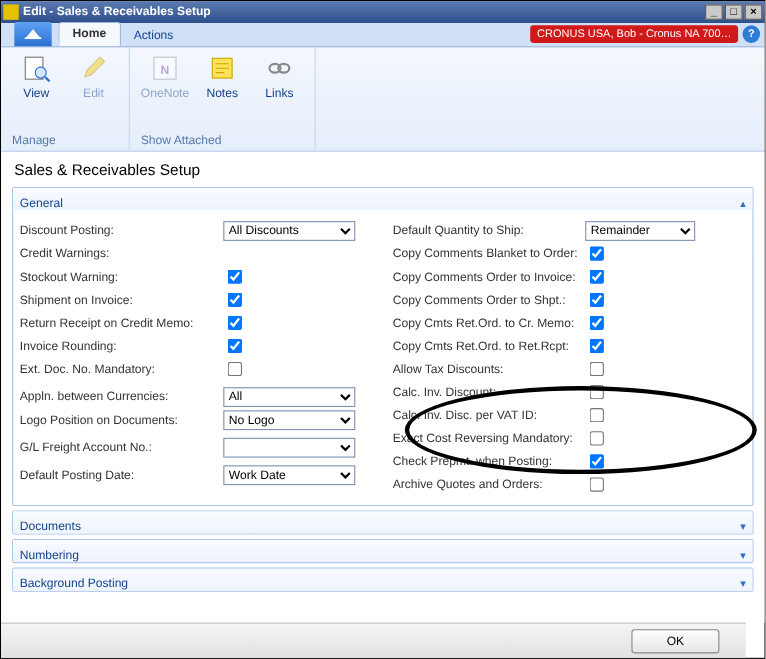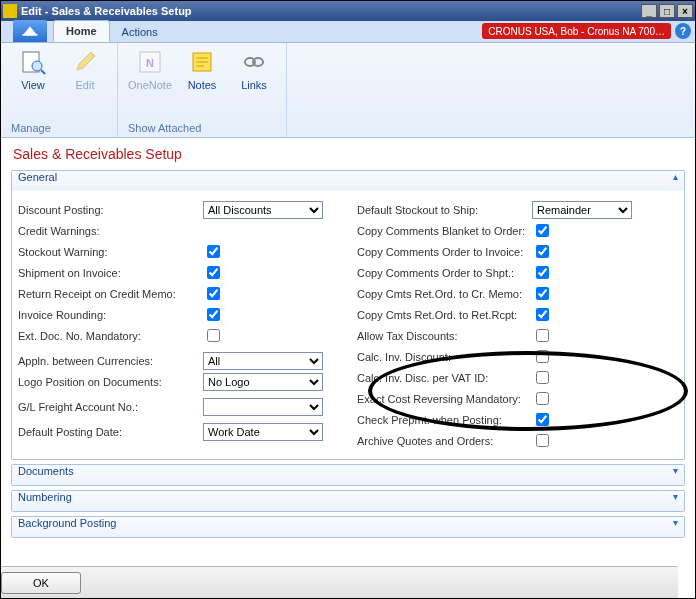--- a/index.html
+++ b/index.html
@@ -22,38 +22,38 @@
   .ribbon { height: 95px; background: linear-gradient(#f3f7fd,#e5eefb); border-bottom: 1px solid #a9c2e6; display: flex; }
   .ribbon-group { display:flex; flex-direction:column; justify-content:space-between; padding:4px 10px 2px 10px; border-right:1px solid #c7d7ee; }
   .ribbon-buttons { display:flex; gap:8px; }
   .ribbon-btn { display:flex; flex-direction:column; align-items:center; width:44px; cursor:default;}
   .ribbon-btn.disabled { opacity: 0.45; }
   .ribbon-btn .ric { width:30px; height:30px; display:flex; align-items:center; justify-content:center;}
   .ribbon-btn .rlabel { color:#15428b; margin-top:2px; font-size:11px;}
   .ribbon-group-label { color:#5578ab; font-size:11px; padding-bottom:1px;}
   
   .client { position: absolute; top: 137px; left:0; right:0; bottom: 32px; background:#fff; padding: 8px 10px 4px 10px; overflow:hidden;}
-  .page-title { color:#b91c1c; font-size:14px; margin: 0 0 8px 2px; }
+  .page-title { color:#000000; font-size:14px; margin: 0 0 8px 2px; }
   
   .panel { border:1px solid #a9c2e6; border-radius:2px; margin-bottom:4px; }
-  .panel-hdr { height:20px; display:flex; align-items:flex-start; padding: 0 6px; color:#15428b; background:linear-gradient(#f8fbff,#eef4fc); cursor:default; position:relative;}
+  .panel-hdr { height:20px; display:flex; align-items:flex-end; padding: 0 6px; color:#15428b; background:linear-gradient(#f8fbff,#eef4fc); cursor:default; position:relative;}
   .panel-hdr .chev { position:absolute; right:6px; color:#2b6fd4; font-size:10px;}
   .panel-body { padding: 8px 6px; position:relative; }
   
   .cols { display:flex; }
   .col { flex:1; }
   .field-row { display:flex; align-items:center; height:21px; margin-bottom:0px;}
   .field-row label { width: 185px; color:#333; }
   .dd-wrap { position:relative; display:inline-block; width:120px;}
   .dd-wrap select { width:100%; height:18px; border:1px solid #7b91b1; background:#fff; font-size:11px;}
   .cb { width:13px; height:13px; }
   
   .annot { position:absolute; border:4px solid #000; border-radius:50%; width:320px; height:80px; pointer-events:none; }
   
-  .ok-bar { position:absolute; left:0; right:17px; bottom:0; height:32px; background:linear-gradient(#f4f4f4,#e2e2e2); border-top:1px solid #bbb; display:flex; align-items:center; padding-right:24px;}
+  .ok-bar { position:absolute; left:0; right:17px; bottom:0; height:32px; background:linear-gradient(#f4f4f4,#e2e2e2); border-top:1px solid #bbb; display:flex; align-items:center; justify-content:flex-end; padding-right:24px;}
   .ok-btn { width:80px; height:22px; border:1px solid #888; background:linear-gradient(#fdfdfd,#e6e6e6); border-radius:3px;}
   
   select { font-size:11px; }
   
 </style>
 </head>
 <body>
 
 <div class="window">
 
@@ -192,21 +192,21 @@
               <span class="dd-wrap"><select><option></option></select></span>
               </div>
             <div class="field-row" style="margin-top:4px;">
                 <label>Default Posting Date:</label>
               <span class="dd-wrap"><select><option>Work Date</option></select></span>
               </div>
           </div>
 
           <div class="col" style="padding-left:18px;">
             <div class="field-row">
-                <label style="width:175px">Default Stockout to Ship:</label>
+                <label style="width:175px">Default Quantity to Ship:</label>
               <span class="dd-wrap" style="width:100px;"><select><option>Remainder</option></select></span>
               </div>
             <div class="field-row">
                 <label style="width:175px">Copy Comments Blanket to Order:</label>
               <input type="checkbox" class="cb" checked="" style="">
               </div>
             <div class="field-row">
                 <label style="width:175px">Copy Comments Order to Invoice:</label>
               <input type="checkbox" class="cb" checked="" style="">
               </div>

